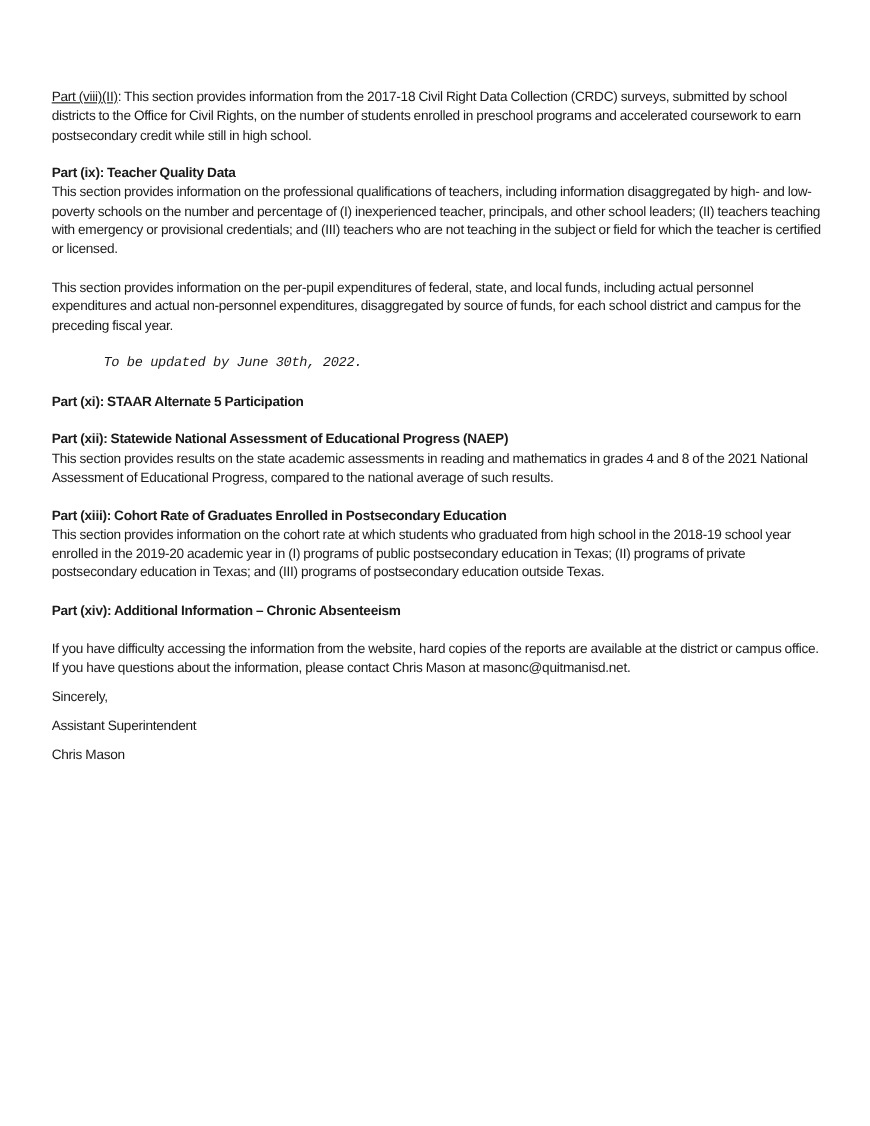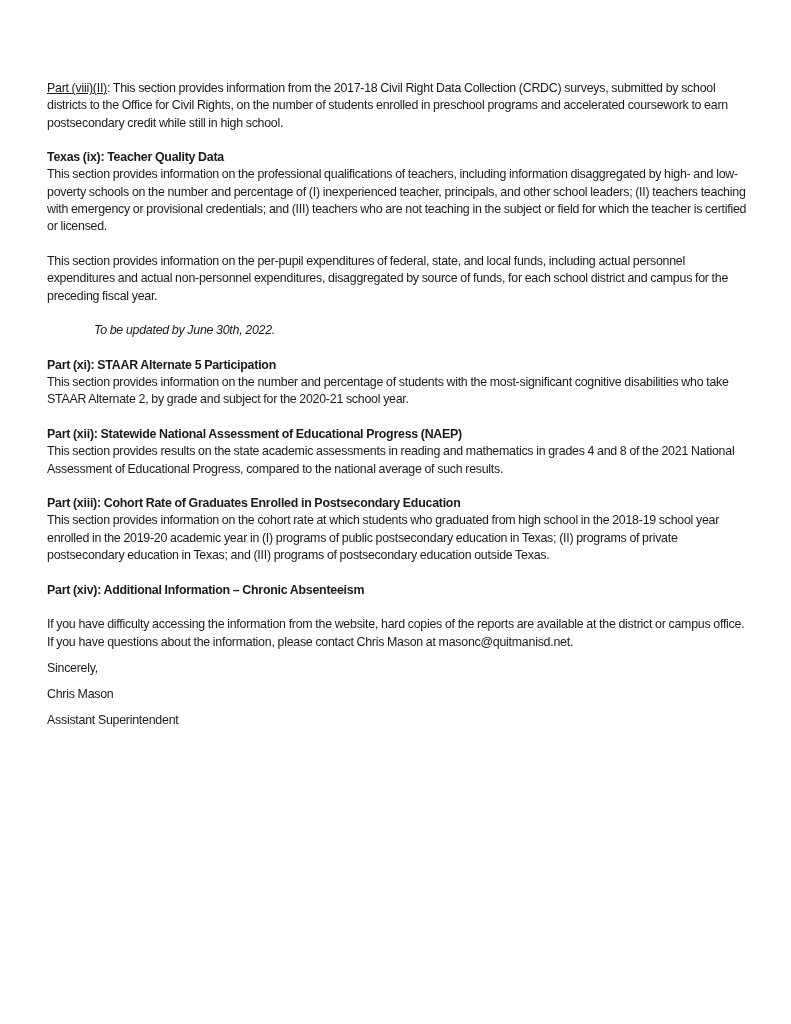--- a/index.html
+++ b/index.html
@@ -35,64 +35,64 @@
     .lead-label {
       text-decoration: underline;
     }
     .body-text {
       display: block;
     }
     .note {
       font-style: italic;
       padding-left: 47px;
       margin: 0 0 17.3px 0;
+      font-family: Liberation Mono, monospace;
     }
     .sig-line {
       display: block;
       margin-bottom: 9px;
     }
   </style>
 </head>
 <body>
 
 <div class="page">
 
   <p class="section" style="margin-top:0;">
     <span class="lead-label">Part (viii)(II)</span><span>: This section provides information from the 2017-18 Civil Right Data Collection (CRDC) surveys, submitted by school districts to the Office for Civil Rights, on the number of students enrolled in preschool programs and accelerated coursework to earn postsecondary credit while still in high school.</span>
   </p>
 
   <div class="section">
-    <span class="heading">Texas (ix): Teacher Quality Data</span>
+    <span class="heading">Part (ix): Teacher Quality Data</span>
     <span class="body-text">This section provides information on the professional qualifications of teachers, including information disaggregated by high- and low-poverty schools on the number and percentage of (I) inexperienced teacher, principals, and other school leaders; (II) teachers teaching with emergency or provisional credentials; and (III) teachers who are not teaching in the subject or field for which the teacher is certified or licensed.</span>
   </div>
 
   <div class="section">
     <span class="body-text">This section provides information on the per-pupil expenditures of federal, state, and local funds, including actual personnel expenditures and actual non-personnel expenditures, disaggregated by source of funds, for each school district and campus for the preceding fiscal year.</span>
   </div>
 
   <p class="note">To be updated by June 30th, 2022.</p>
 
   <div class="section">
     <span class="heading">Part (xi): STAAR Alternate 5 Participation</span>
-    <span class="body-text">This section provides information on the number and percentage of students with the most-significant cognitive disabilities who take STAAR Alternate 2, by grade and subject for the 2020-21 school year.</span>
   </div>
 
   <div class="section">
     <span class="heading">Part (xii): Statewide National Assessment of Educational Progress (NAEP)</span>
     <span class="body-text">This section provides results on the state academic assessments in reading and mathematics in grades 4 and 8 of the 2021 National Assessment of Educational Progress, compared to the national average of such results.</span>
   </div>
 
   <div class="section">
     <span class="heading">Part (xiii): Cohort Rate of Graduates Enrolled in Postsecondary Education</span>
     <span class="body-text">This section provides information on the cohort rate at which students who graduated from high school in the 2018-19 school year enrolled in the 2019-20 academic year in (I) programs of public postsecondary education in Texas; (II) programs of private postsecondary education in Texas; and (III) programs of postsecondary education outside Texas.</span>
   </div>
 
   <div class="section">
     <span class="heading">Part (xiv): Additional Information – Chronic Absenteeism</span>
   </div>
 
   <p class="section" style="margin-bottom:9px;">If you have difficulty accessing the information from the website, hard copies of the reports are available at the district or campus office.  If you have questions about the information, please contact Chris Mason at masonc@quitmanisd.net.</p>
 
   <span class="sig-line">Sincerely,</span>
+  <span class="sig-line">Assistant Superintendent</span>
   <span class="sig-line">Chris Mason</span>
-  <span class="sig-line">Assistant Superintendent</span>
 
 </div>
 
 </body></html>

